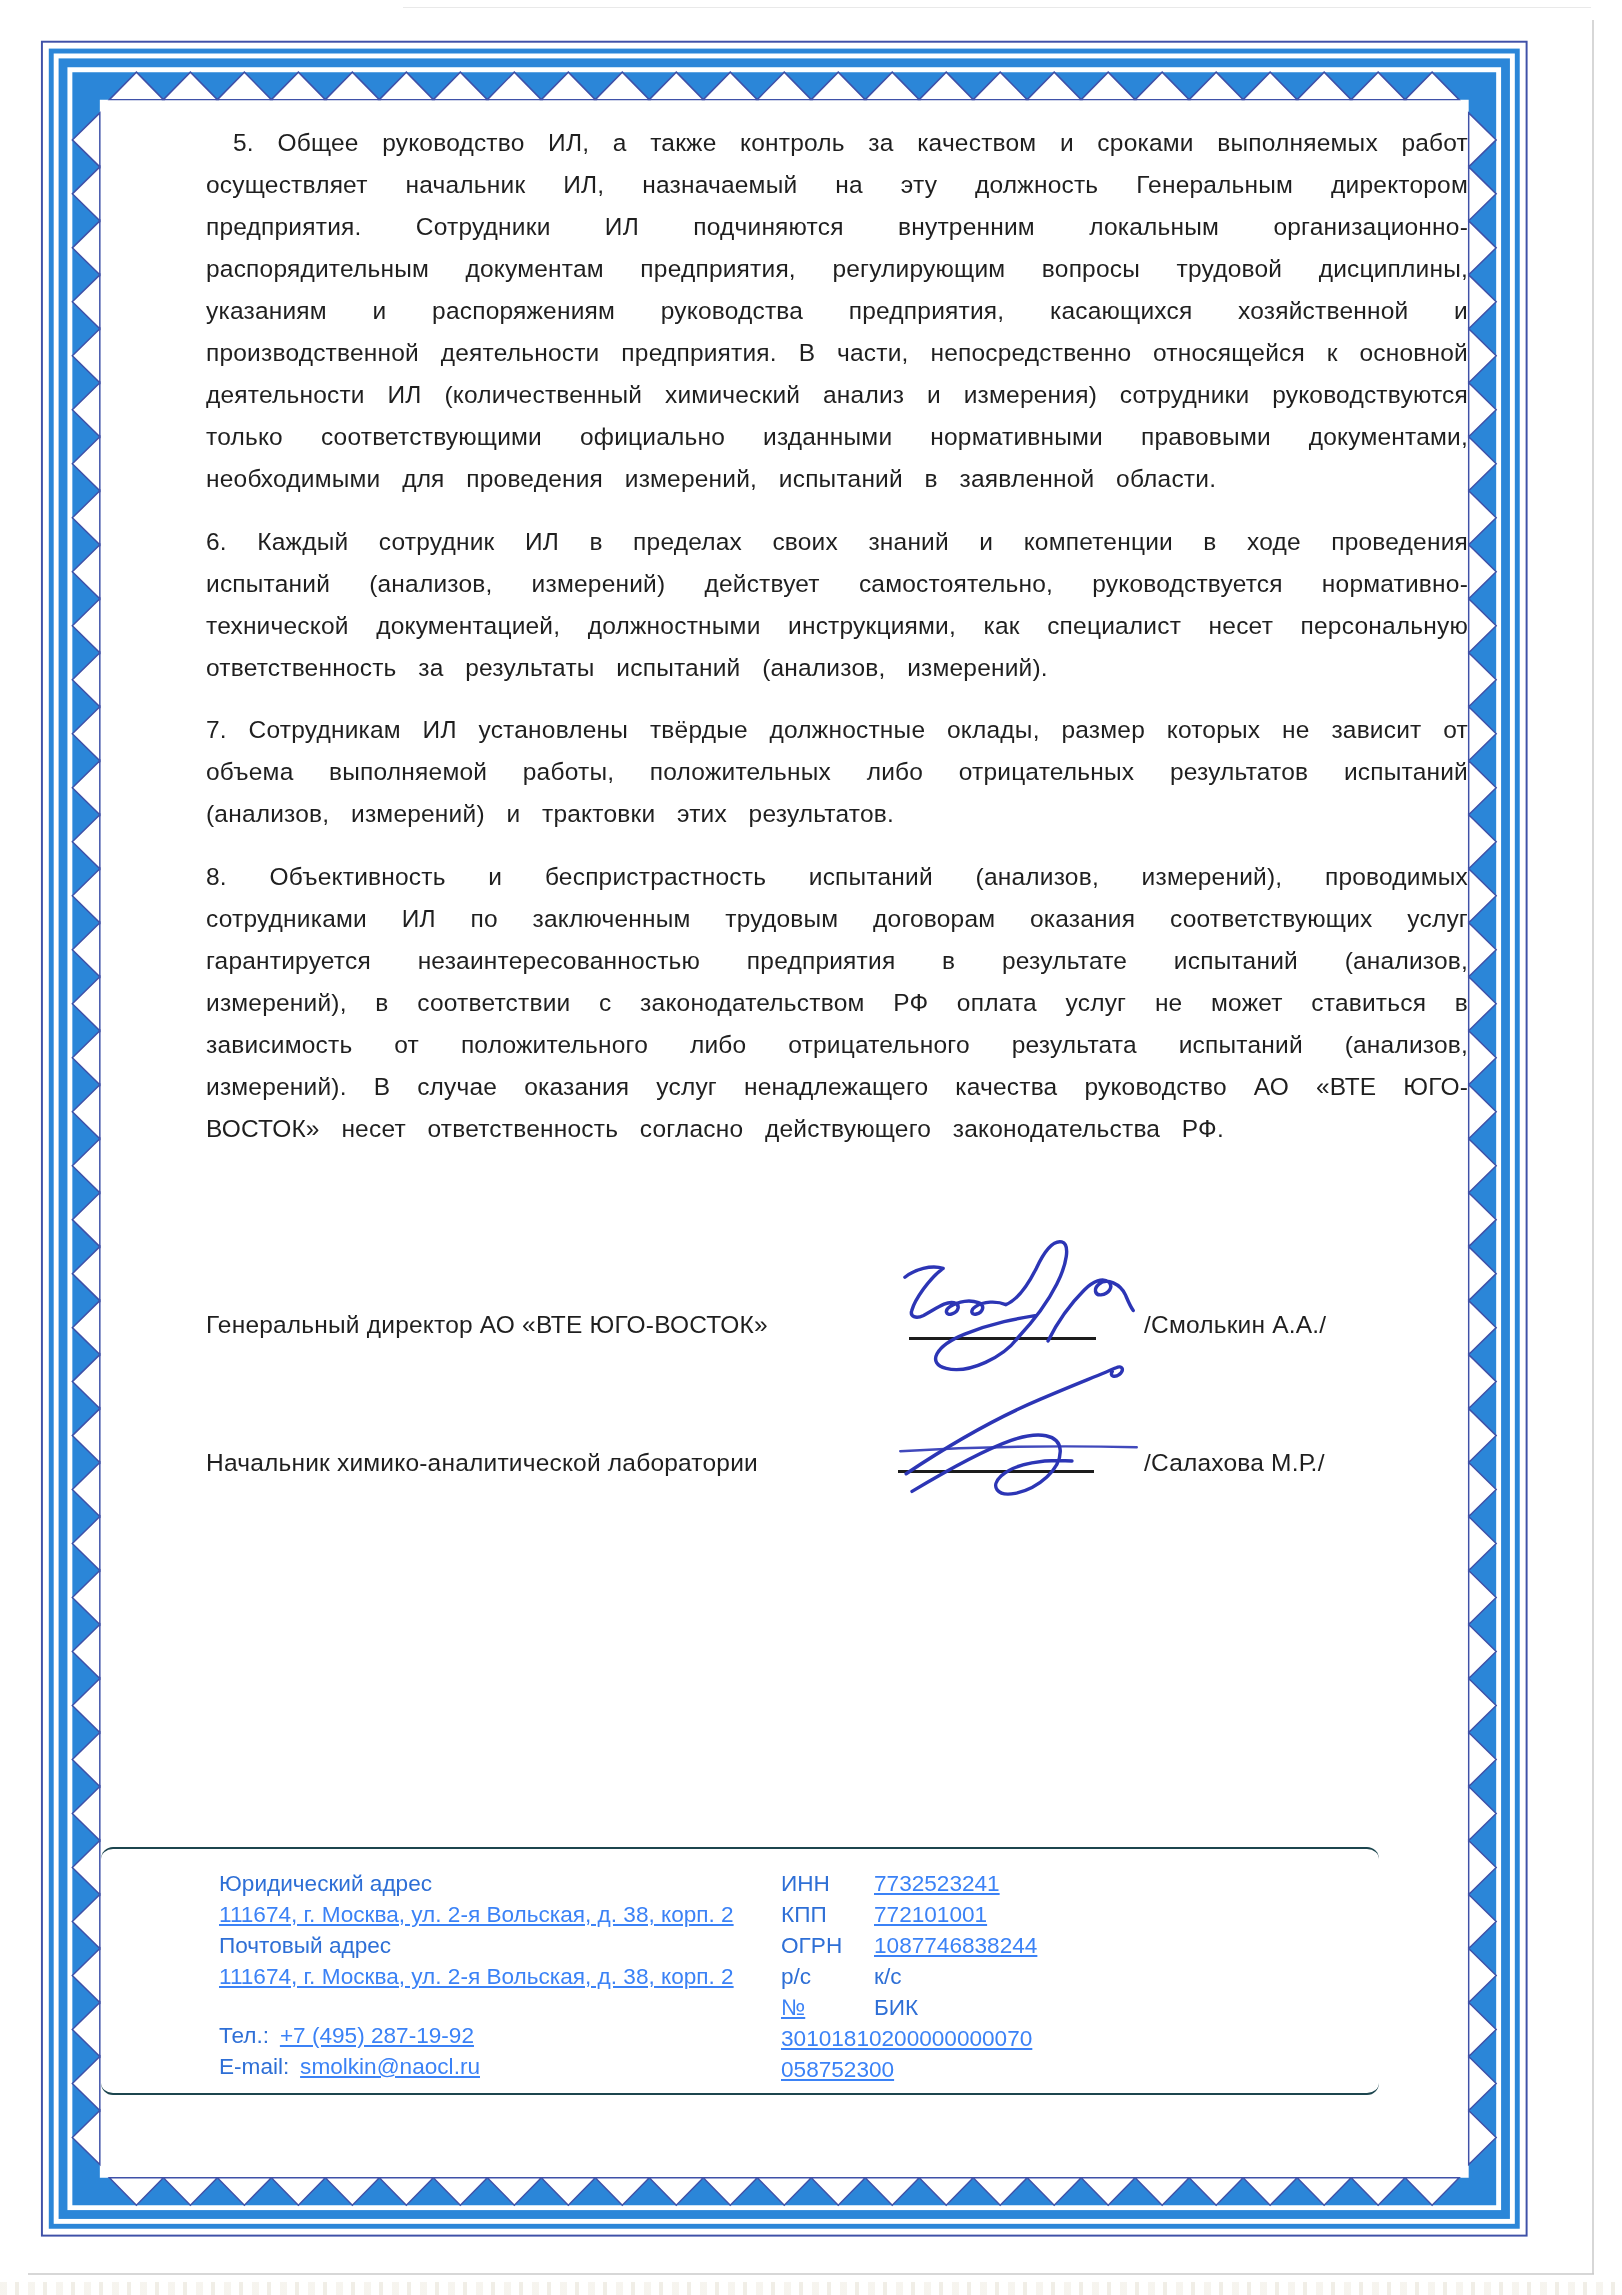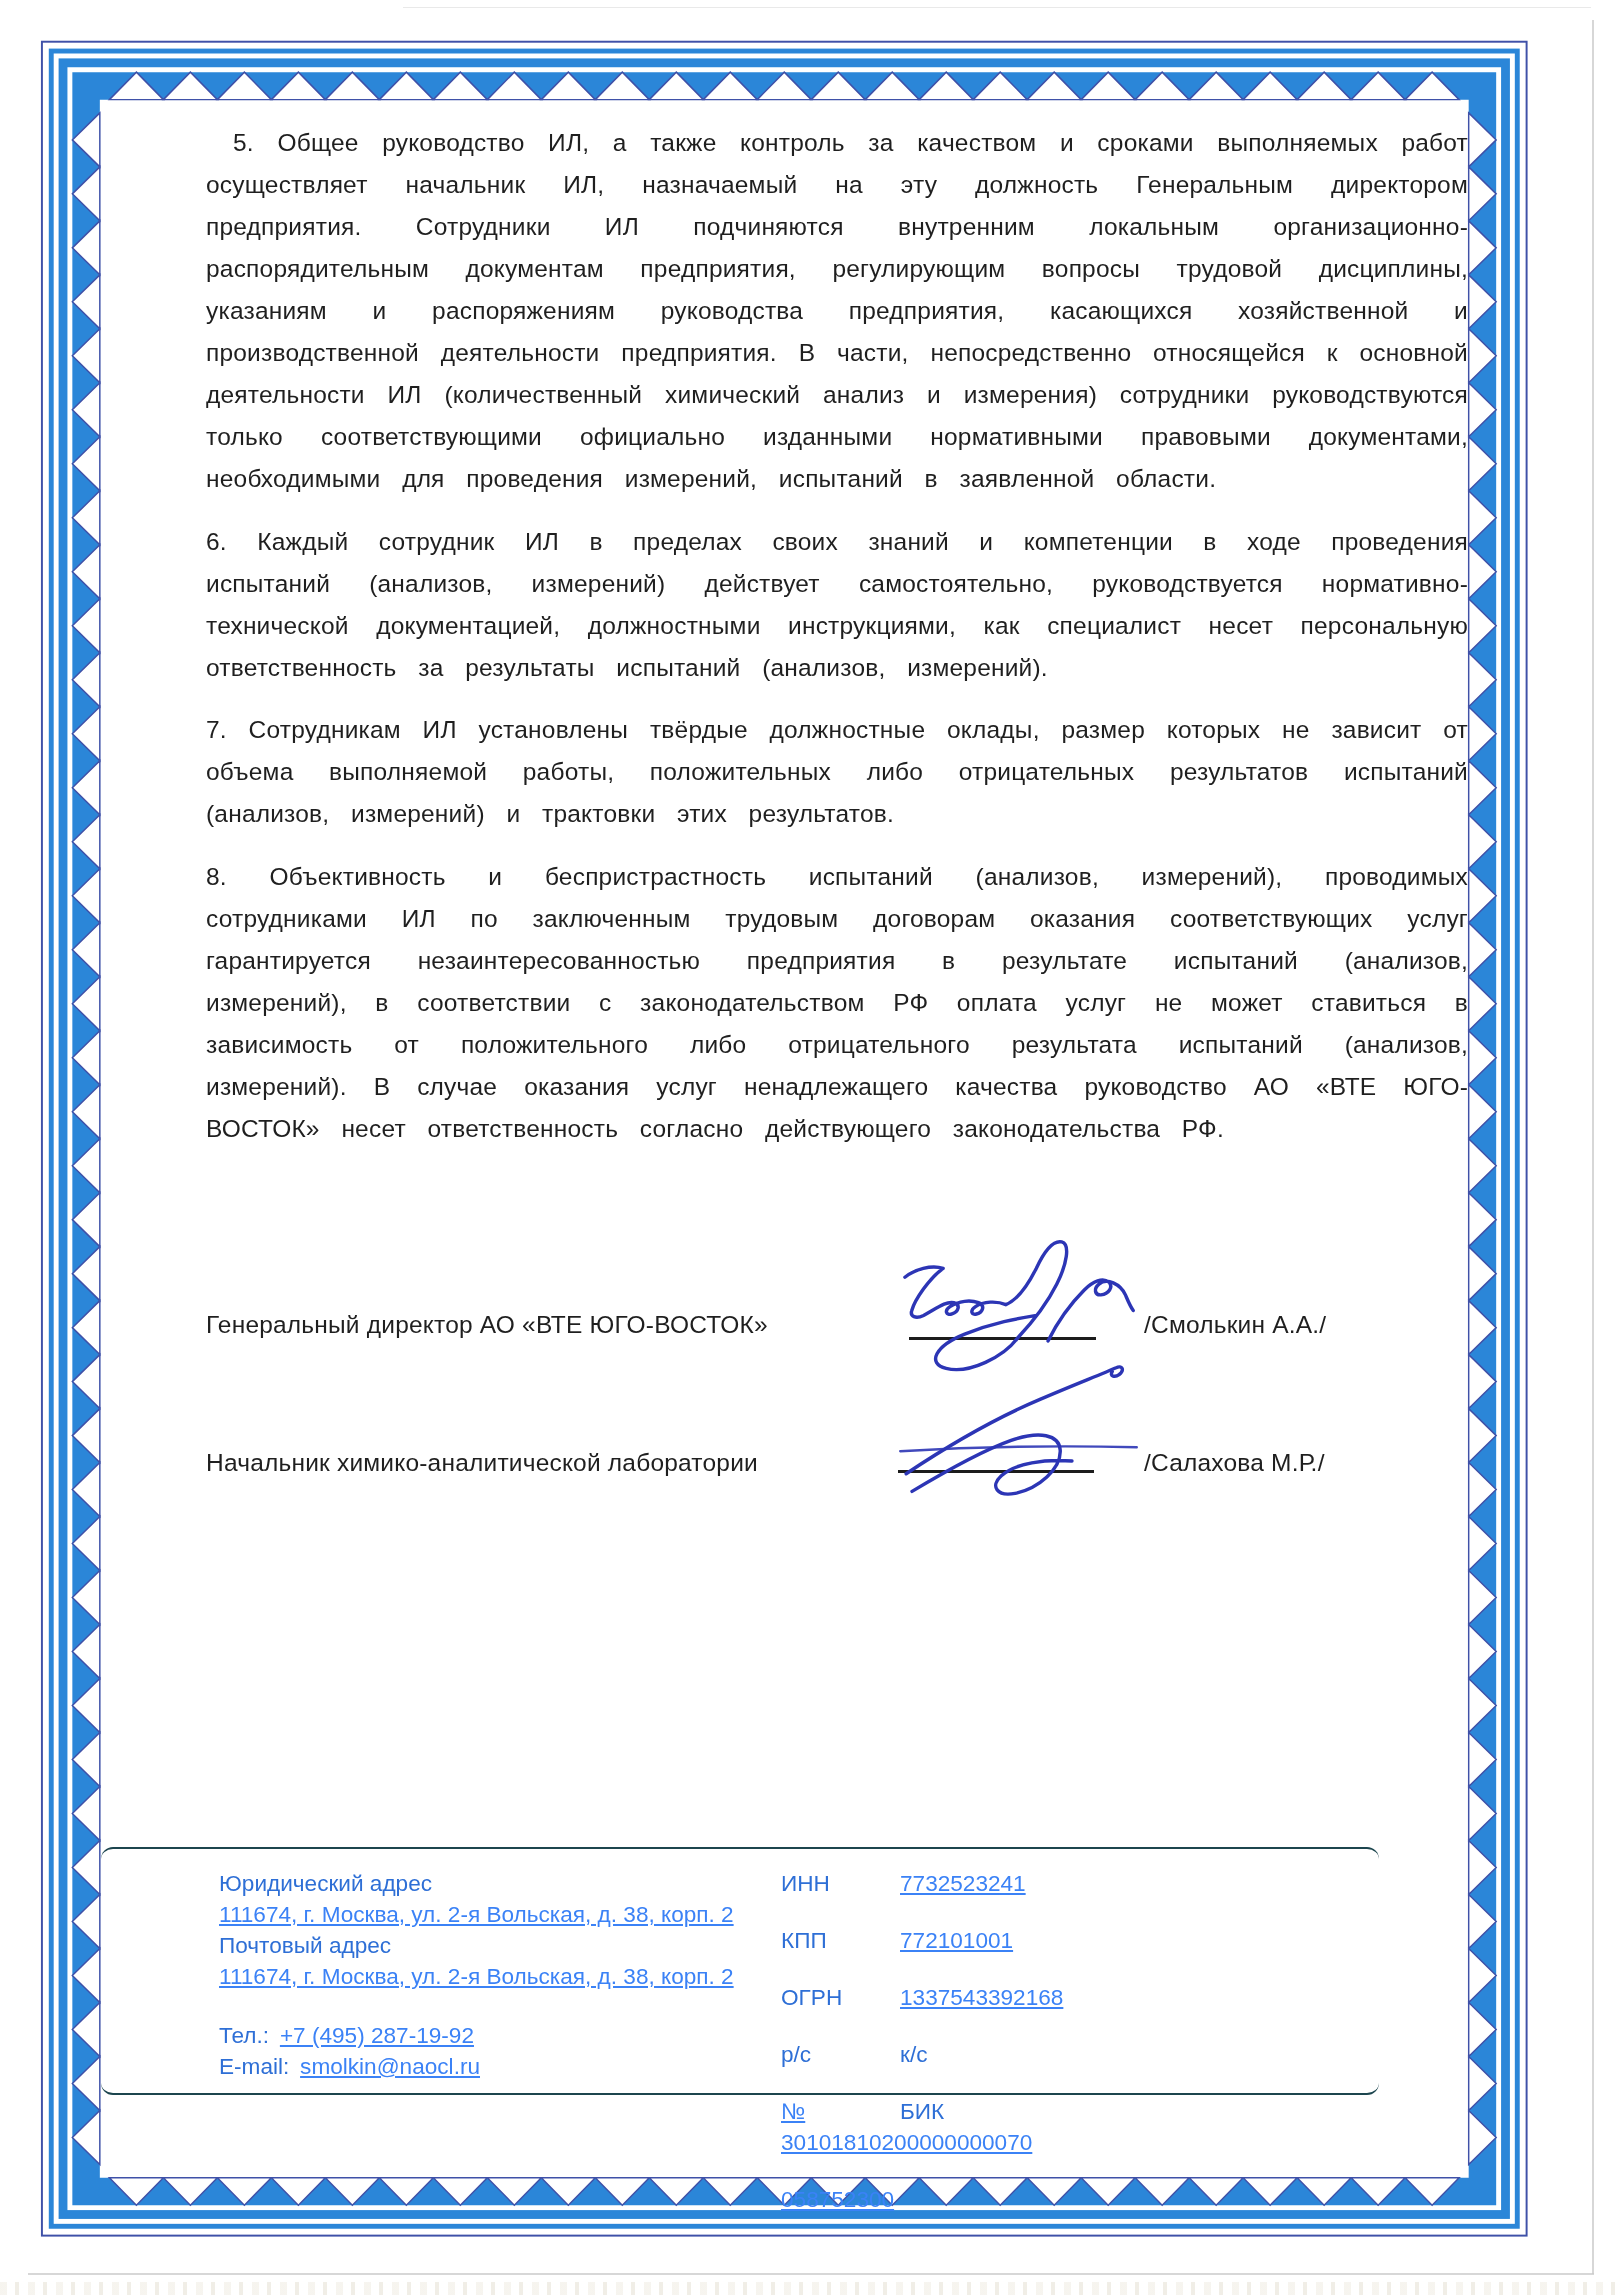--- a/index.html
+++ b/index.html
@@ -48,21 +48,21 @@
     z-index:3;box-sizing:border-box;border-radius:12px;
   }
   .f-blue{color:#2e6fd6;}
   .f-dark{color:#3b82f6;text-decoration:underline;}
   #footer-left{position:absolute;left:118px;top:18.7px;font-size:22.6px;line-height:31px;}
   #footer-left .f-spacer{height:28px;}
   #footer-left .f-contact-val{margin-left:10.8px;}
   #footer-requisites{
     position:absolute;left:680px;top:18.7px;
     display:grid;grid-template-columns:93px 594px;
-    font-size:22.6px;line-height:31px;gap:26px;
+    font-size:22.6px;line-height:31px;
   }
 </style>
 </head>
 <body>
 
 <div id="page">
 
   <div id="scan-edge-right" class="scan-edge"></div>
   <div id="scan-edge-bottom" class="scan-edge"></div>
   <div id="scan-edge-top" class="scan-edge"></div>
@@ -240,21 +240,21 @@
       <div>
         <span class="f-blue">E-mail:</span><span class="f-dark f-contact-val">smolkin@naocl.ru</span>
       </div>
     </div>
     <div id="footer-requisites">
       <div class="f-blue">ИНН</div>
       <div class="f-dark">7732523241</div>
       <div class="f-blue">КПП</div>
       <div class="f-dark">772101001</div>
       <div class="f-blue">ОГРН</div>
-      <div class="f-dark">1337543392168</div>
+      <div class="f-dark">1087746838244</div>
       <div class="f-blue">р/с</div>
       <div class="f-blue">к/с</div>
       <div class="f-dark">№ 30101810200000000070</div>
       <div class="f-blue">БИК</div>
       <div class="f-dark">058752300</div>
     </div>
   </div>
 
 </div>
 

